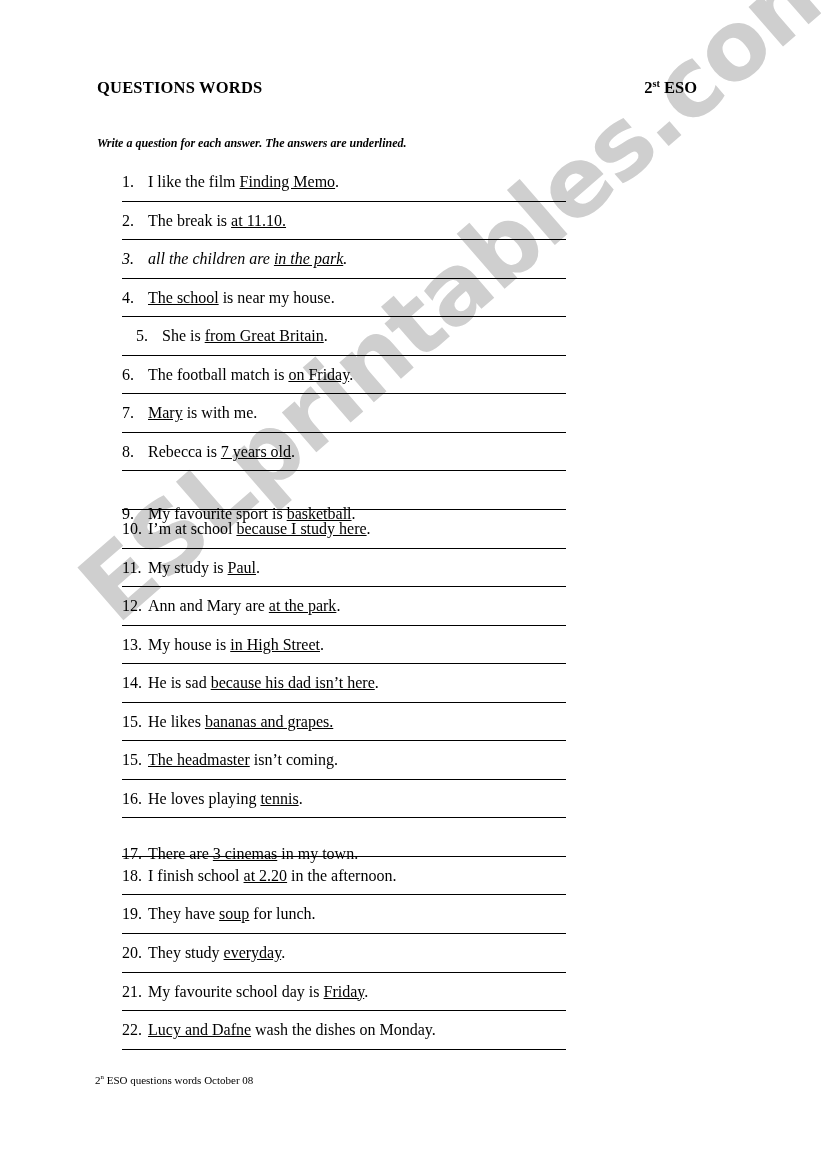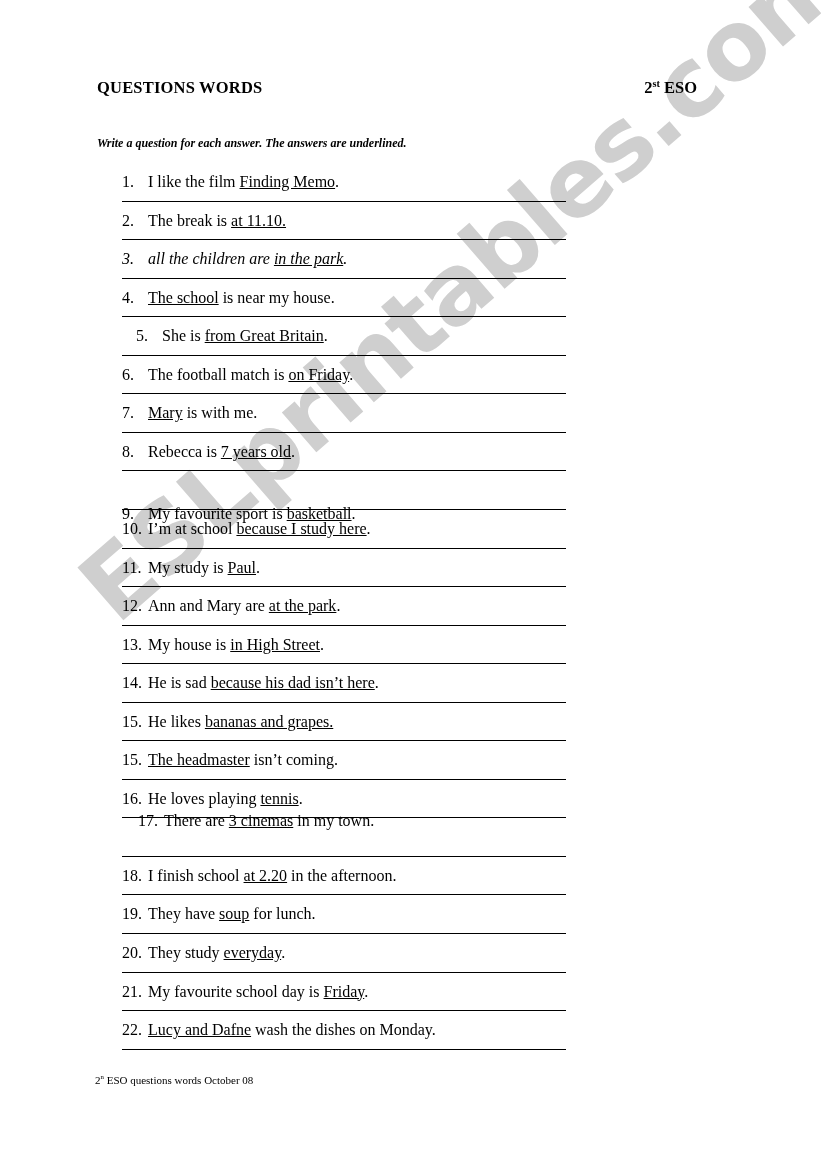--- a/index.html
+++ b/index.html
@@ -181,21 +181,21 @@
       <div class="qrow" style="top: 462.6px;"><span class="qnum">13.</span><span class="qtext"><span>My house is </span><u>in High Street</u><span>.</span></span></div>
       <div class="rule" style="top: 491.15px;"></div>
       <div class="qrow" style="top: 501.15px;"><span class="qnum">14.</span><span class="qtext"><span>He is sad </span><u>because his dad isn’t here</u><span>.</span></span></div>
       <div class="rule" style="top: 529.7px;"></div>
       <div class="qrow" style="top: 539.7px;"><span class="qnum">15.</span><span class="qtext"><span>He likes </span><u>bananas and grapes.</u><span></span></span></div>
       <div class="rule" style="top: 568.25px;"></div>
       <div class="qrow" style="top: 578.25px;"><span class="qnum">15.</span><span class="qtext"><span></span><u>The headmaster</u><span> isn’t coming.</span></span></div>
       <div class="rule" style="top: 606.8px;"></div>
       <div class="qrow" style="top: 616.8px;"><span class="qnum">16.</span><span class="qtext"><span>He loves playing </span><u>tennis</u><span>.</span></span></div>
       <div class="rule" style="top: 645.35px;"></div>
-      <div class="qrow" style="top: 639px; margin-left: 16px;"><span class="qnum">17.</span><span class="qtext"><span>There are </span><u>3 cinemas</u><span> in my town.</span></span></div>
+      <div class="qrow" style="top: 672px;"><span class="qnum">17.</span><span class="qtext"><span>There are </span><u>3 cinemas</u><span> in my town.</span></span></div>
       <div class="rule" style="top: 683.9px;"></div>
       <div class="qrow" style="top: 693.9px;"><span class="qnum">18.</span><span class="qtext"><span>I finish school </span><u>at 2.20</u><span> in the afternoon.</span></span></div>
       <div class="rule" style="top: 722.45px;"></div>
       <div class="qrow" style="top: 732.45px;"><span class="qnum">19.</span><span class="qtext"><span>They have </span><u>soup</u><span> for lunch.</span></span></div>
       <div class="rule" style="top: 761px;"></div>
       <div class="qrow" style="top: 771px;"><span class="qnum">20.</span><span class="qtext"><span>They study </span><u>everyday</u><span>.</span></span></div>
       <div class="rule" style="top: 799.55px;"></div>
       <div class="qrow" style="top: 809.55px;"><span class="qnum">21.</span><span class="qtext"><span>My favourite school day is </span><u>Friday</u><span>.</span></span></div>
       <div class="rule" style="top: 838.1px;"></div>
       <div class="qrow" style="top: 848.1px;"><span class="qnum">22.</span><span class="qtext"><span></span><u>Lucy and Dafne</u><span> wash the dishes on Monday.</span></span></div>

